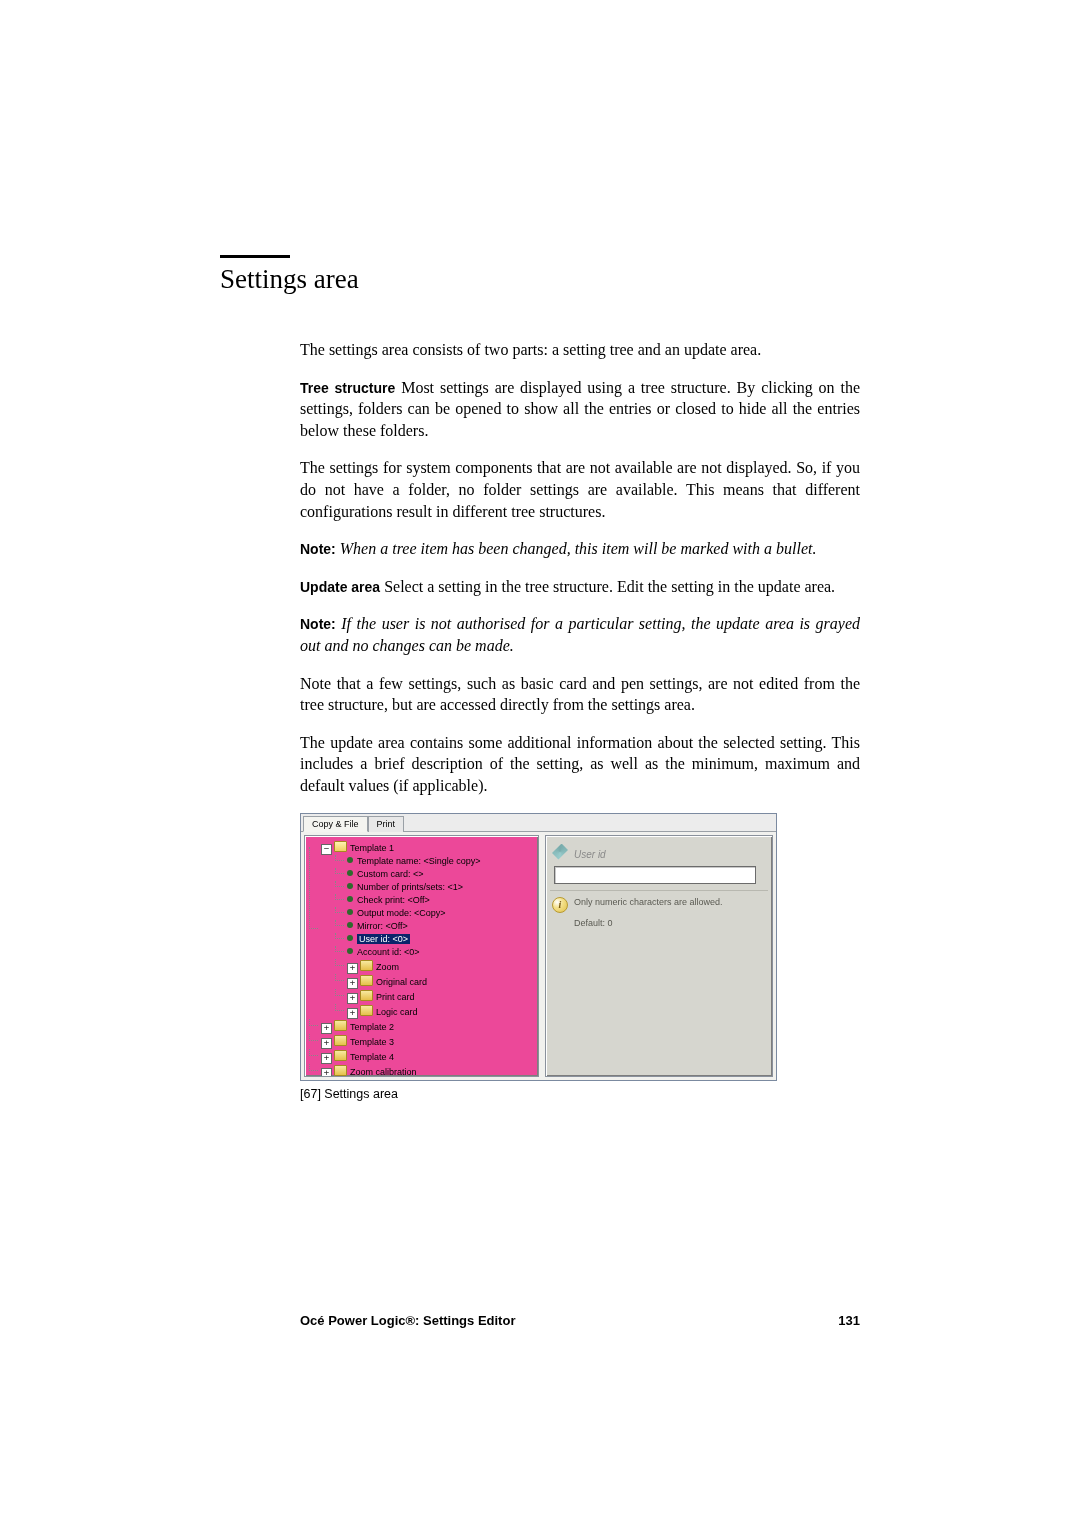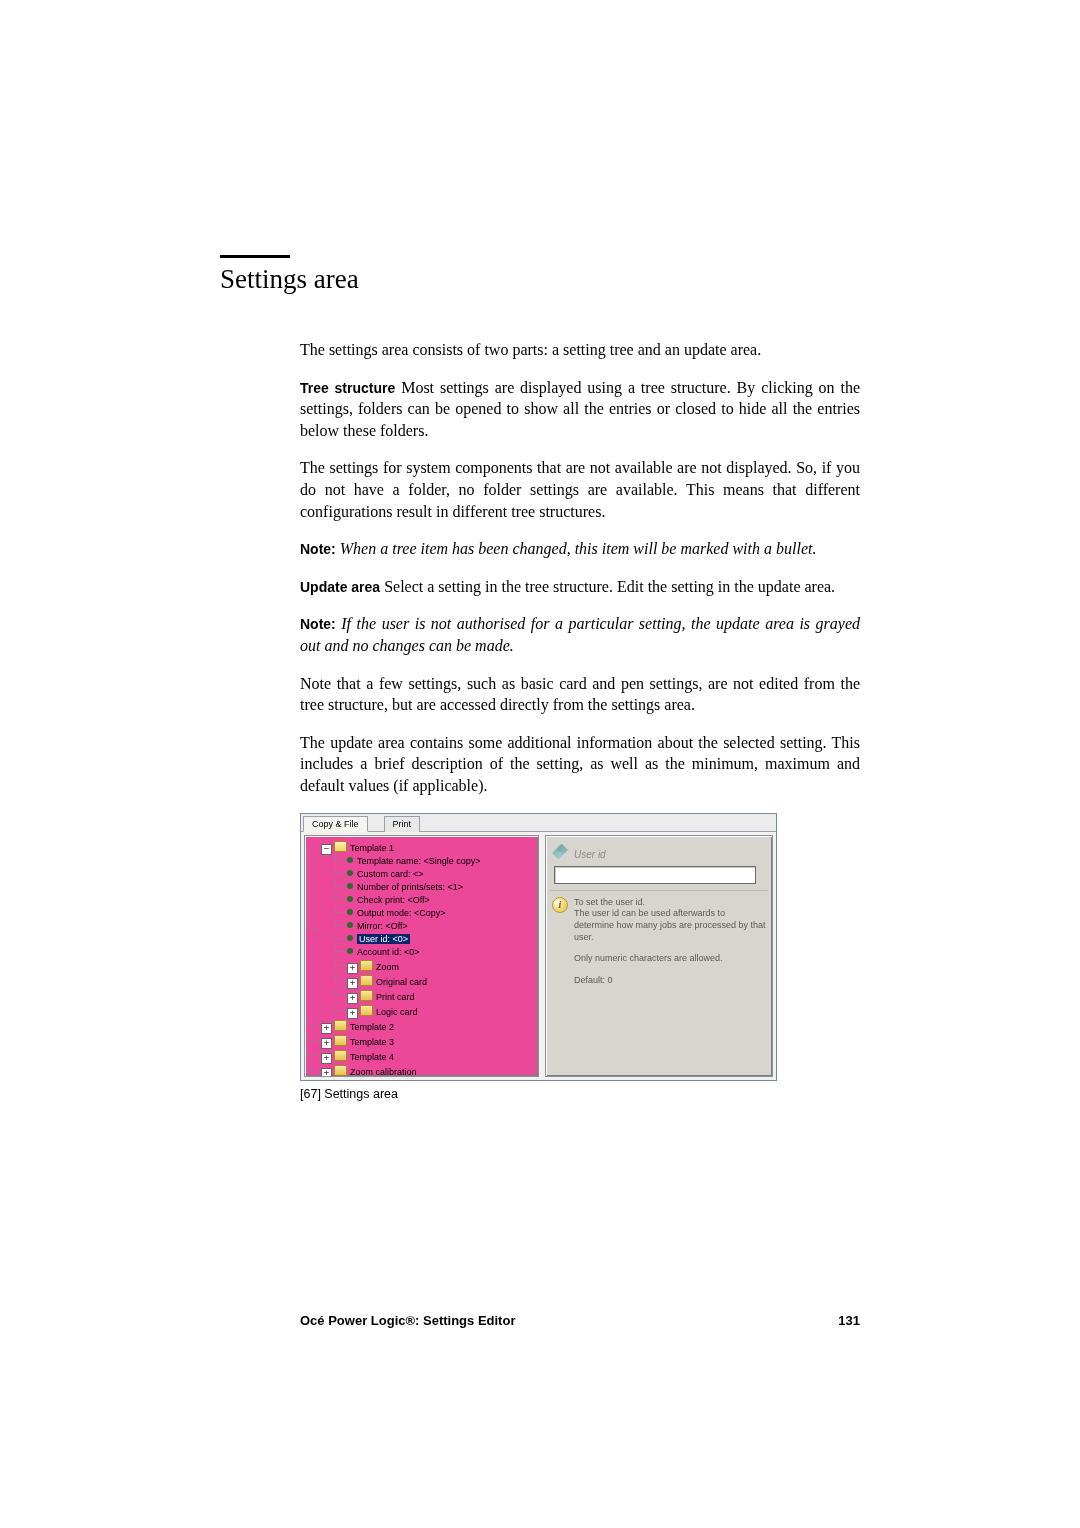--- a/index.html
+++ b/index.html
@@ -43,21 +43,21 @@
   }
   .fig-frame {
     width: 475px;
     border: 1px solid #7b8aa0;
     background: #ececec;
     box-shadow: 0 0 0 1px #fff inset;
     font-family: Tahoma, Arial, sans-serif;
   }
   .tabs {
     display: flex;
-    gap: 16px;
+    gap: 0;
     padding: 1px 2px 0 2px;
     background: #ececec;
     font-size: 9px;
   }
   .tab {
     padding: 2px 8px;
     border: 1px solid #9aa0a6;
     border-bottom: none;
     background: #e8e8e8;
     position: relative;
@@ -207,22 +207,20 @@
         <div class="right-panel">
           <div class="rp-header">
             <span class="pencil"></span>
             <span>User id</span>
           </div>
           <div class="rp-input"></div>
           <div class="rp-divider"></div>
           <div class="rp-info">
             <div class="info-icon">i</div>
             <div class="rp-info-text">
-              <p><span>To set the user id.</span><br>
-                 <span>The user id can be used afterwards to determine how many jobs are processed by that user.</span></p>
               <p>Only numeric characters are allowed.</p>
               <p>Default: 0</p>
             </div>
           </div>
         </div>
       </div>
     </div>
     <div class="caption">[67] Settings area</div>
   </div>
 </div>

